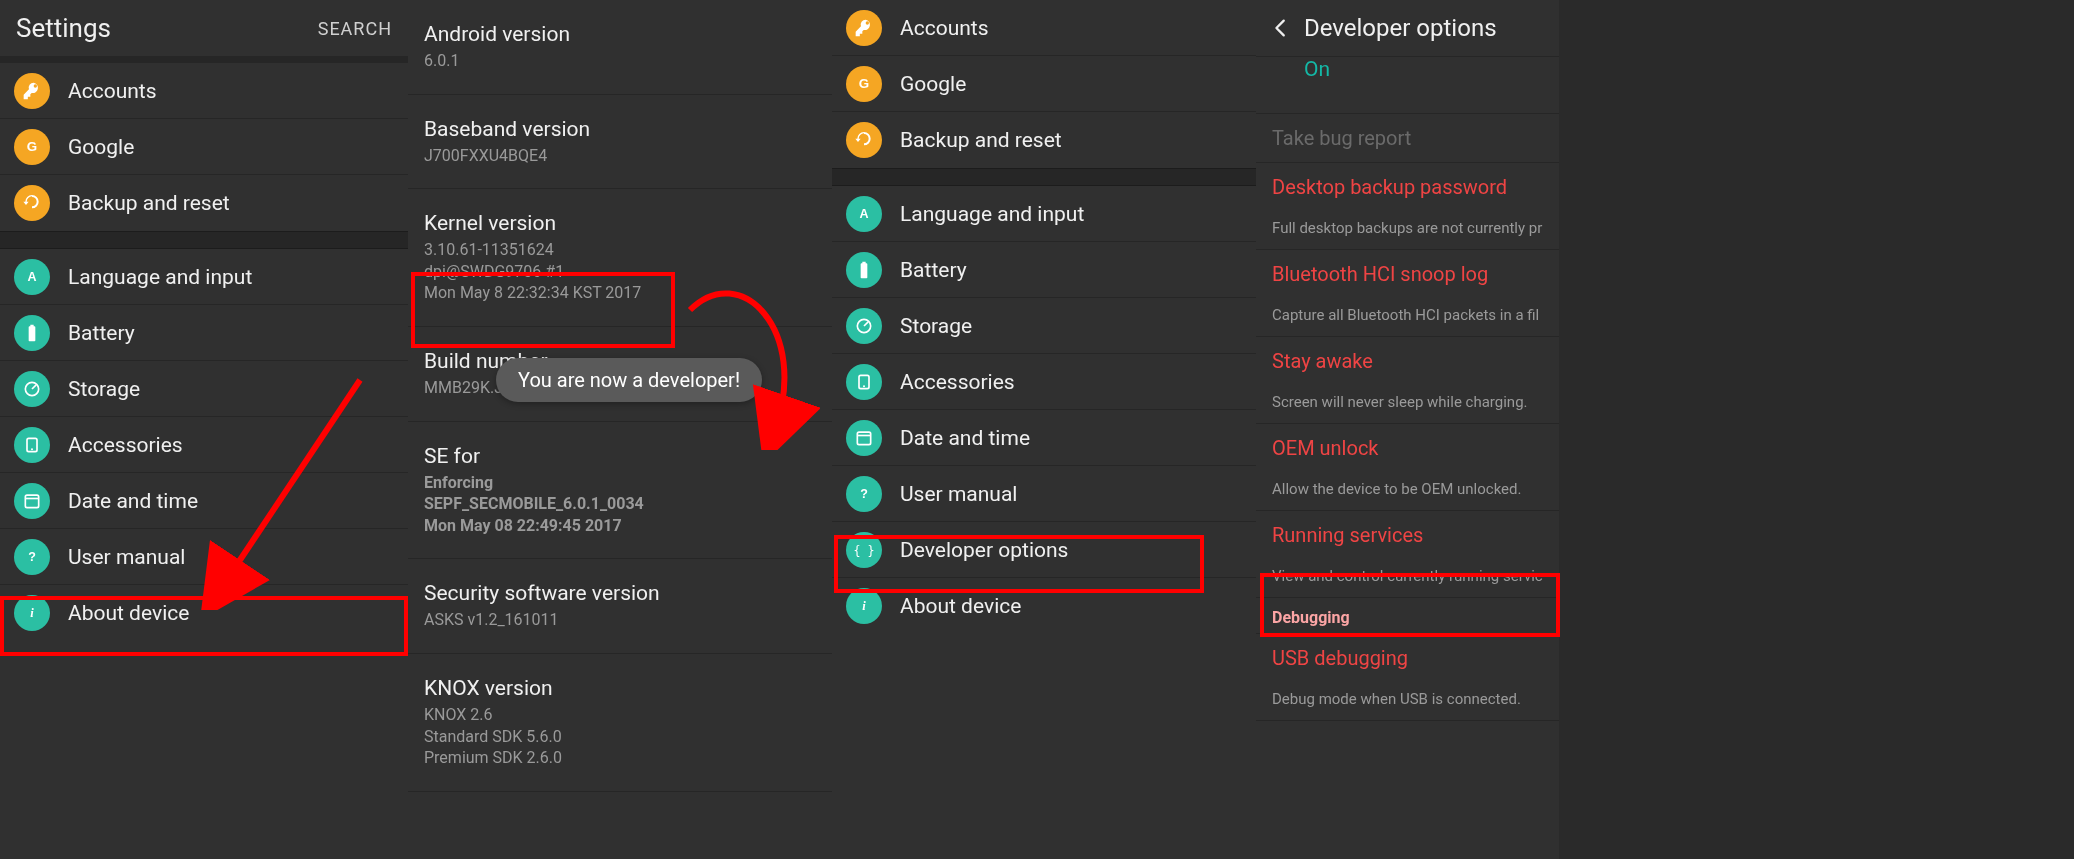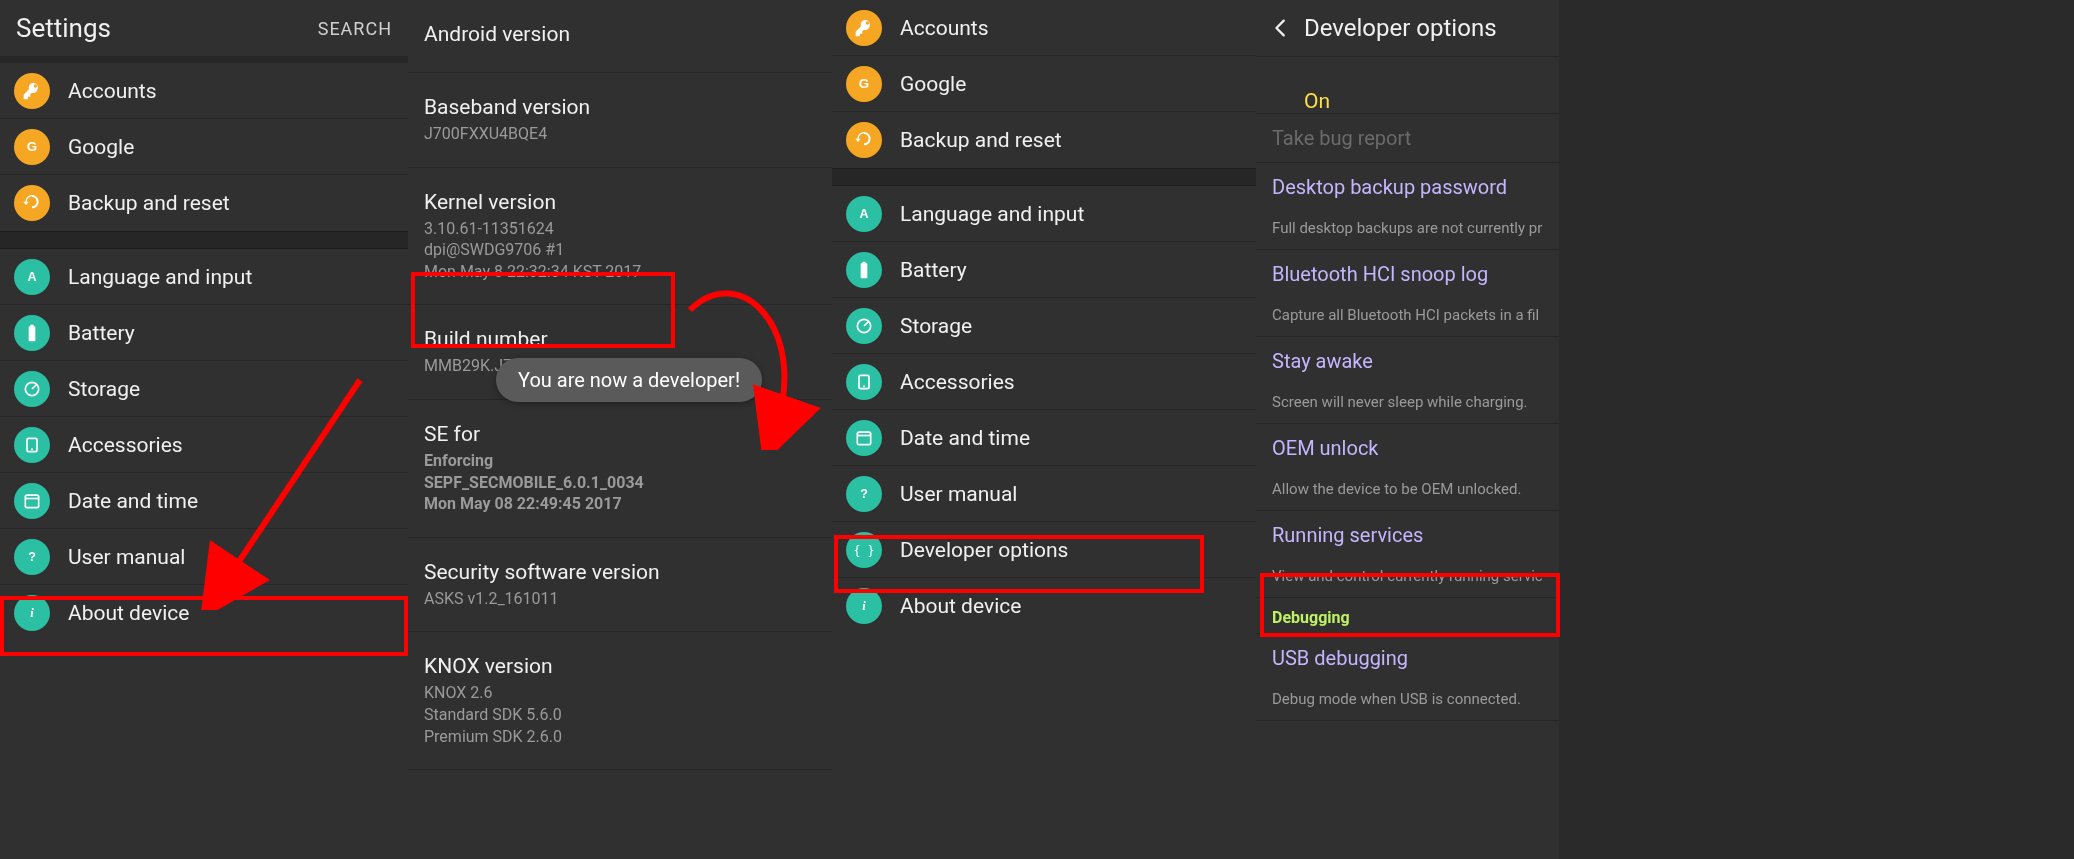--- a/index.html
+++ b/index.html
@@ -26,26 +26,26 @@
   
   .inforow{padding:22px 16px;border-bottom:1px solid #262626}
   .inforow .t{font-size:21px;color:#f0f0f0;margin-bottom:4px}
   .inforow .s{font-size:16px;color:#9a9a9a;line-height:1.35}
   
   .toast{position:absolute;left:496px;top:358px;background:#5a5a5a;color:#fff;font-size:20px;padding:10px 22px;border-radius:26px;white-space:nowrap;z-index:5;box-shadow:0 2px 6px rgba(0,0,0,.3)}
   
   .hdr4{height:56px;display:flex;align-items:center;padding:0 10px;border-bottom:1px solid #262626}
   .hdr4 .back{width:30px;display:flex;align-items:center;justify-content:center;font-size:26px;color:#eee}
   .hdr4 .title{font-size:24px;color:#f0f0f0;margin-left:8px}
-  .onrow{height:56px;display:flex;align-items:flex-end;padding:0 48px;border-bottom:1px solid #262626;font-size:21px;color:#fde047}
+  .onrow{height:56px;display:flex;align-items:flex-start;padding:0 48px;border-bottom:1px solid #262626;font-size:21px;color:#14b8a6}
   .p4row{padding:12px 16px;border-bottom:1px solid #262626}
-  .p4row .t{font-size:20px;color:#c4b5fd}
+  .p4row .t{font-size:20px;color:#ef4444}
   .p4row .s{font-size:15px;color:#9a9a9a;margin-top:20px;white-space:nowrap;overflow:hidden}
   .p4row.disabled .t,.p4row.disabled .s{color:#6a6a6a}
-  .p4cat{padding:10px 16px 6px;font-size:16px;font-weight:700;color:#bef264;border-bottom:1px solid #262626}
+  .p4cat{padding:10px 16px 6px;font-size:16px;font-weight:700;color:#fca5a5;border-bottom:1px solid #262626}
   
   .redbox{position:absolute;border:4px solid #ff0000;box-sizing:border-box;z-index:10;pointer-events:none}
   svg.arrow{position:absolute;z-index:11;pointer-events:none}
   
   .ico svg{width:20px;height:20px;fill:#fff}
 </style>
 </head>
 <body>
 
 <div class="stage">
@@ -143,20 +143,21 @@
           </div>
           <span class="lbl">About device</span>
         </div>
       </div>
   </div>
 
   <div class="panel p2">
     <div id="p2rows">
         <div class="inforow">
           <div class="t">Android version</div>
+          <div class="s" style="white-space: pre-line;">6.0.1</div>
         </div>
         <div class="inforow">
           <div class="t">Baseband version</div>
           <div class="s" style="white-space: pre-line;">J700FXXU4BQE4</div>
         </div>
         <div class="inforow">
           <div class="t">Kernel version</div>
           <div class="s" style="white-space: pre-line;">3.10.61-11351624
 dpi@SWDG9706 #1
 Mon May 8 22:32:34 KST 2017</div>

